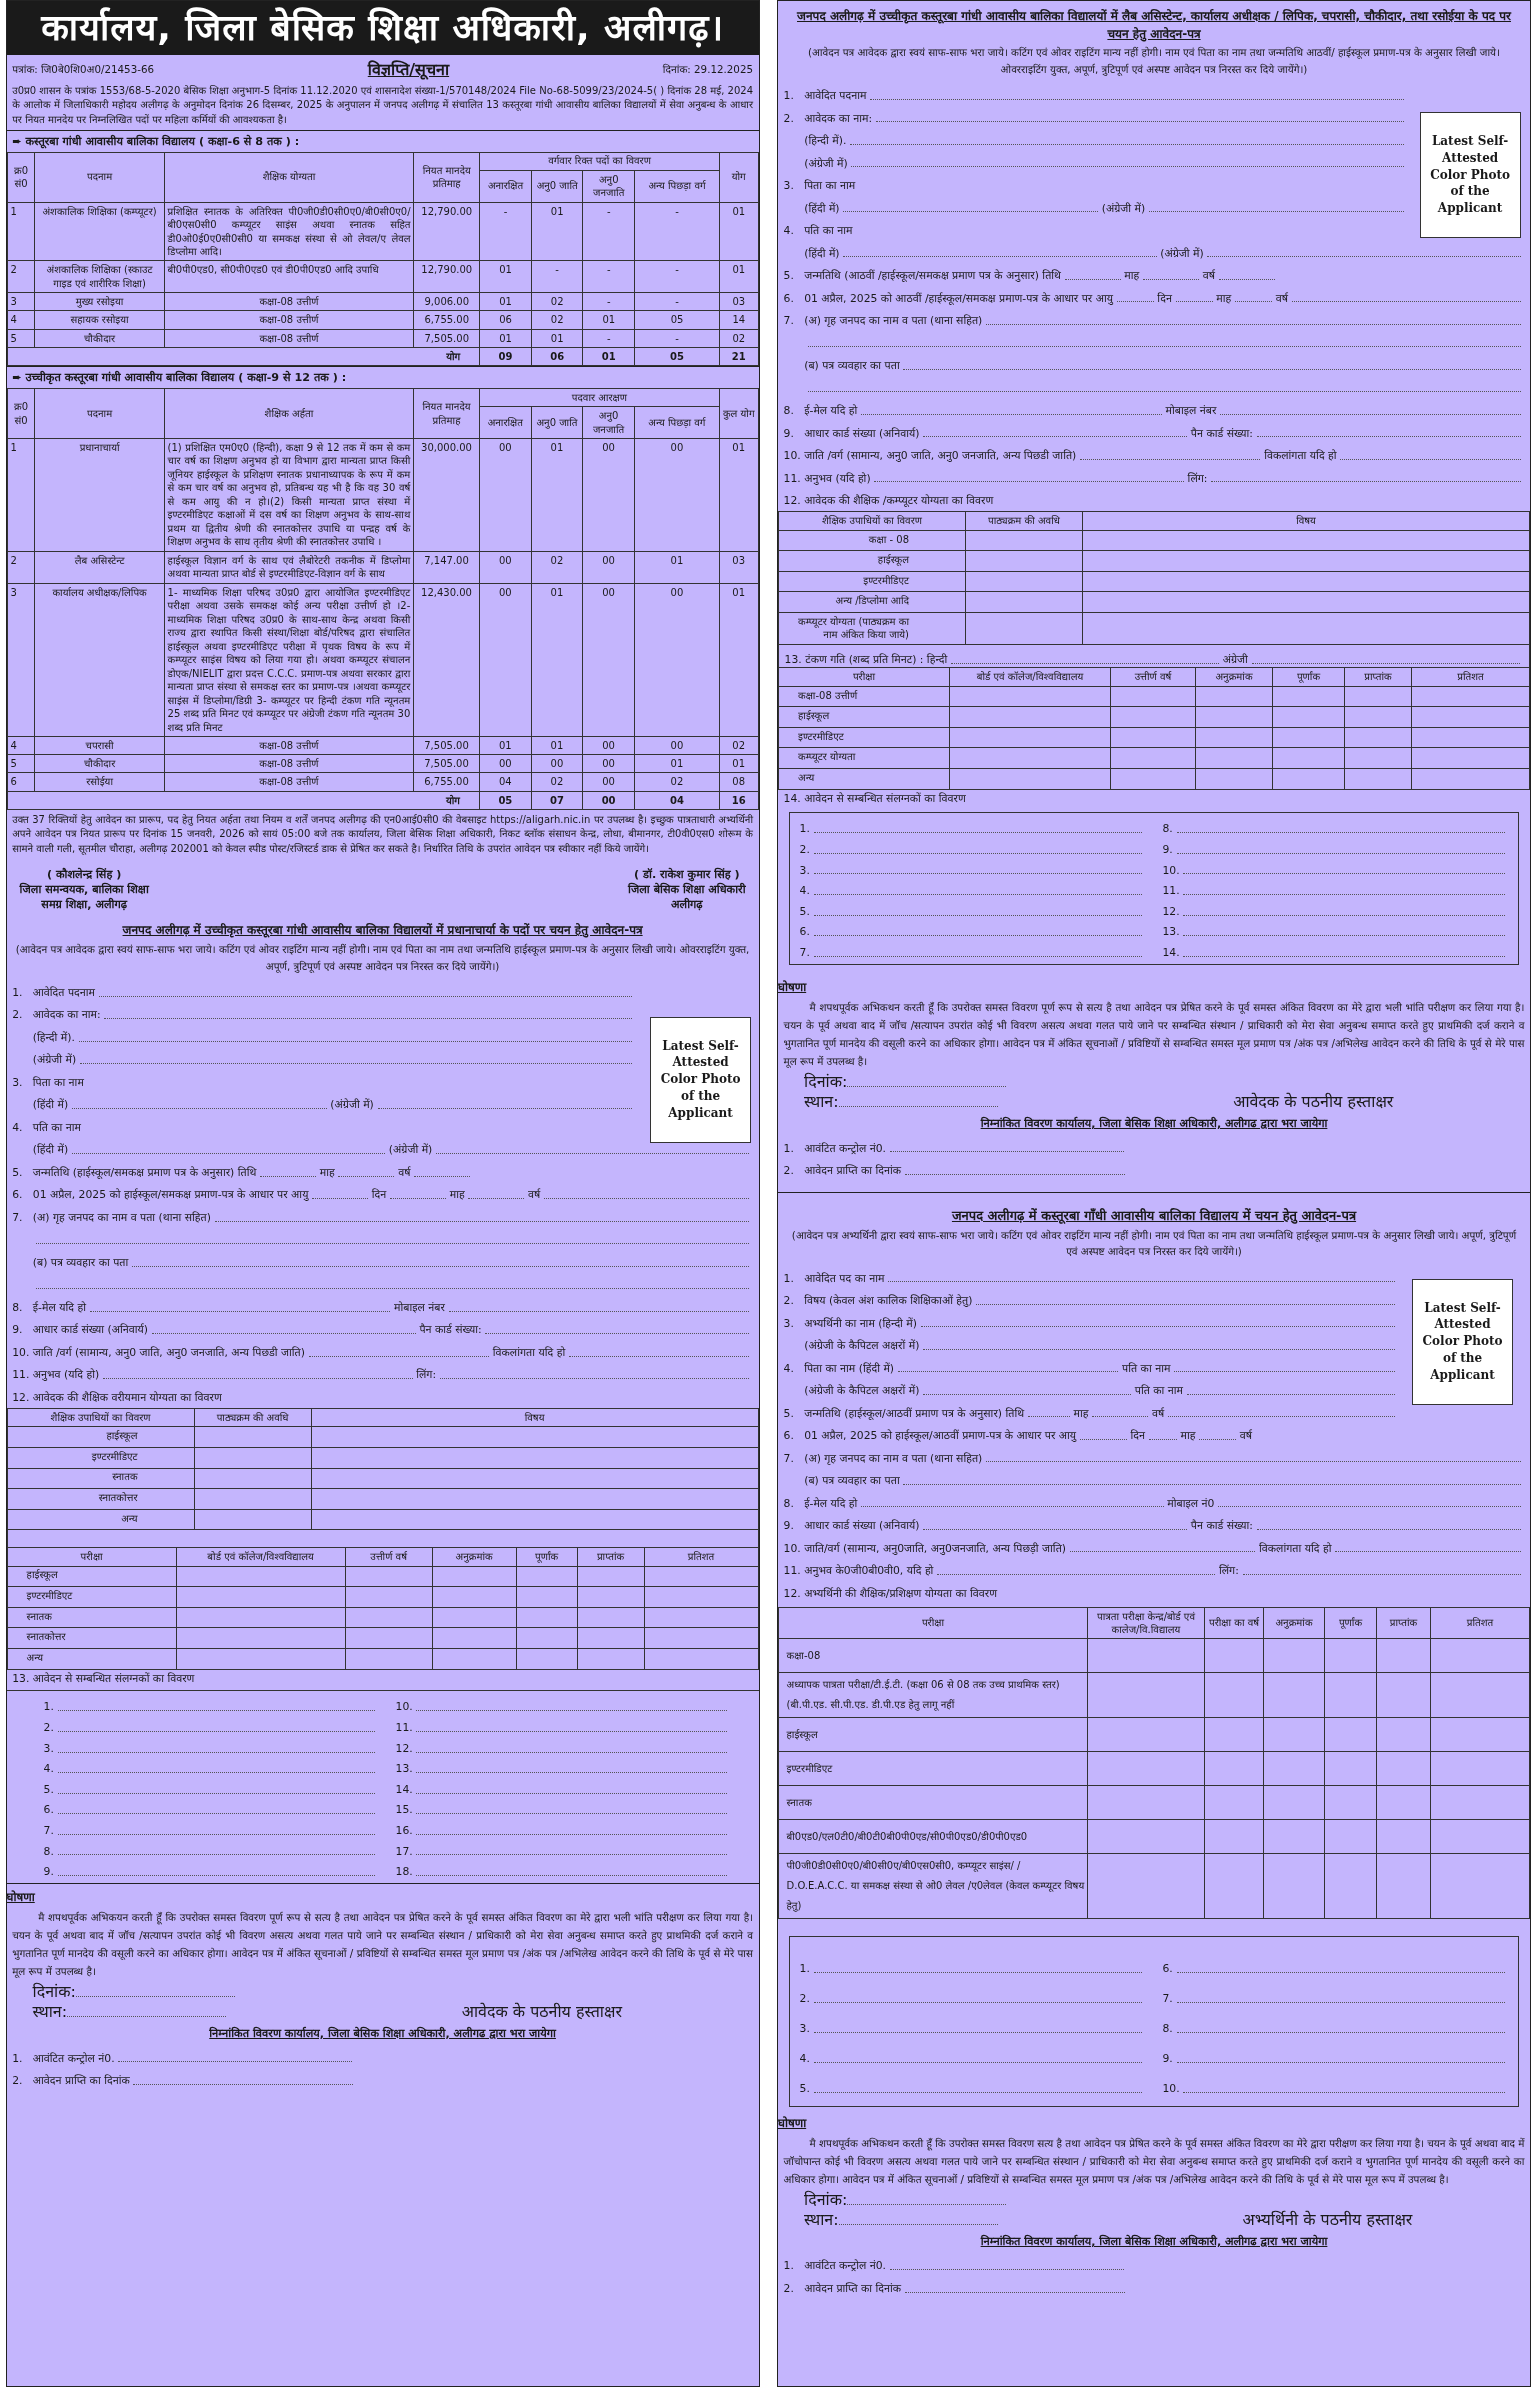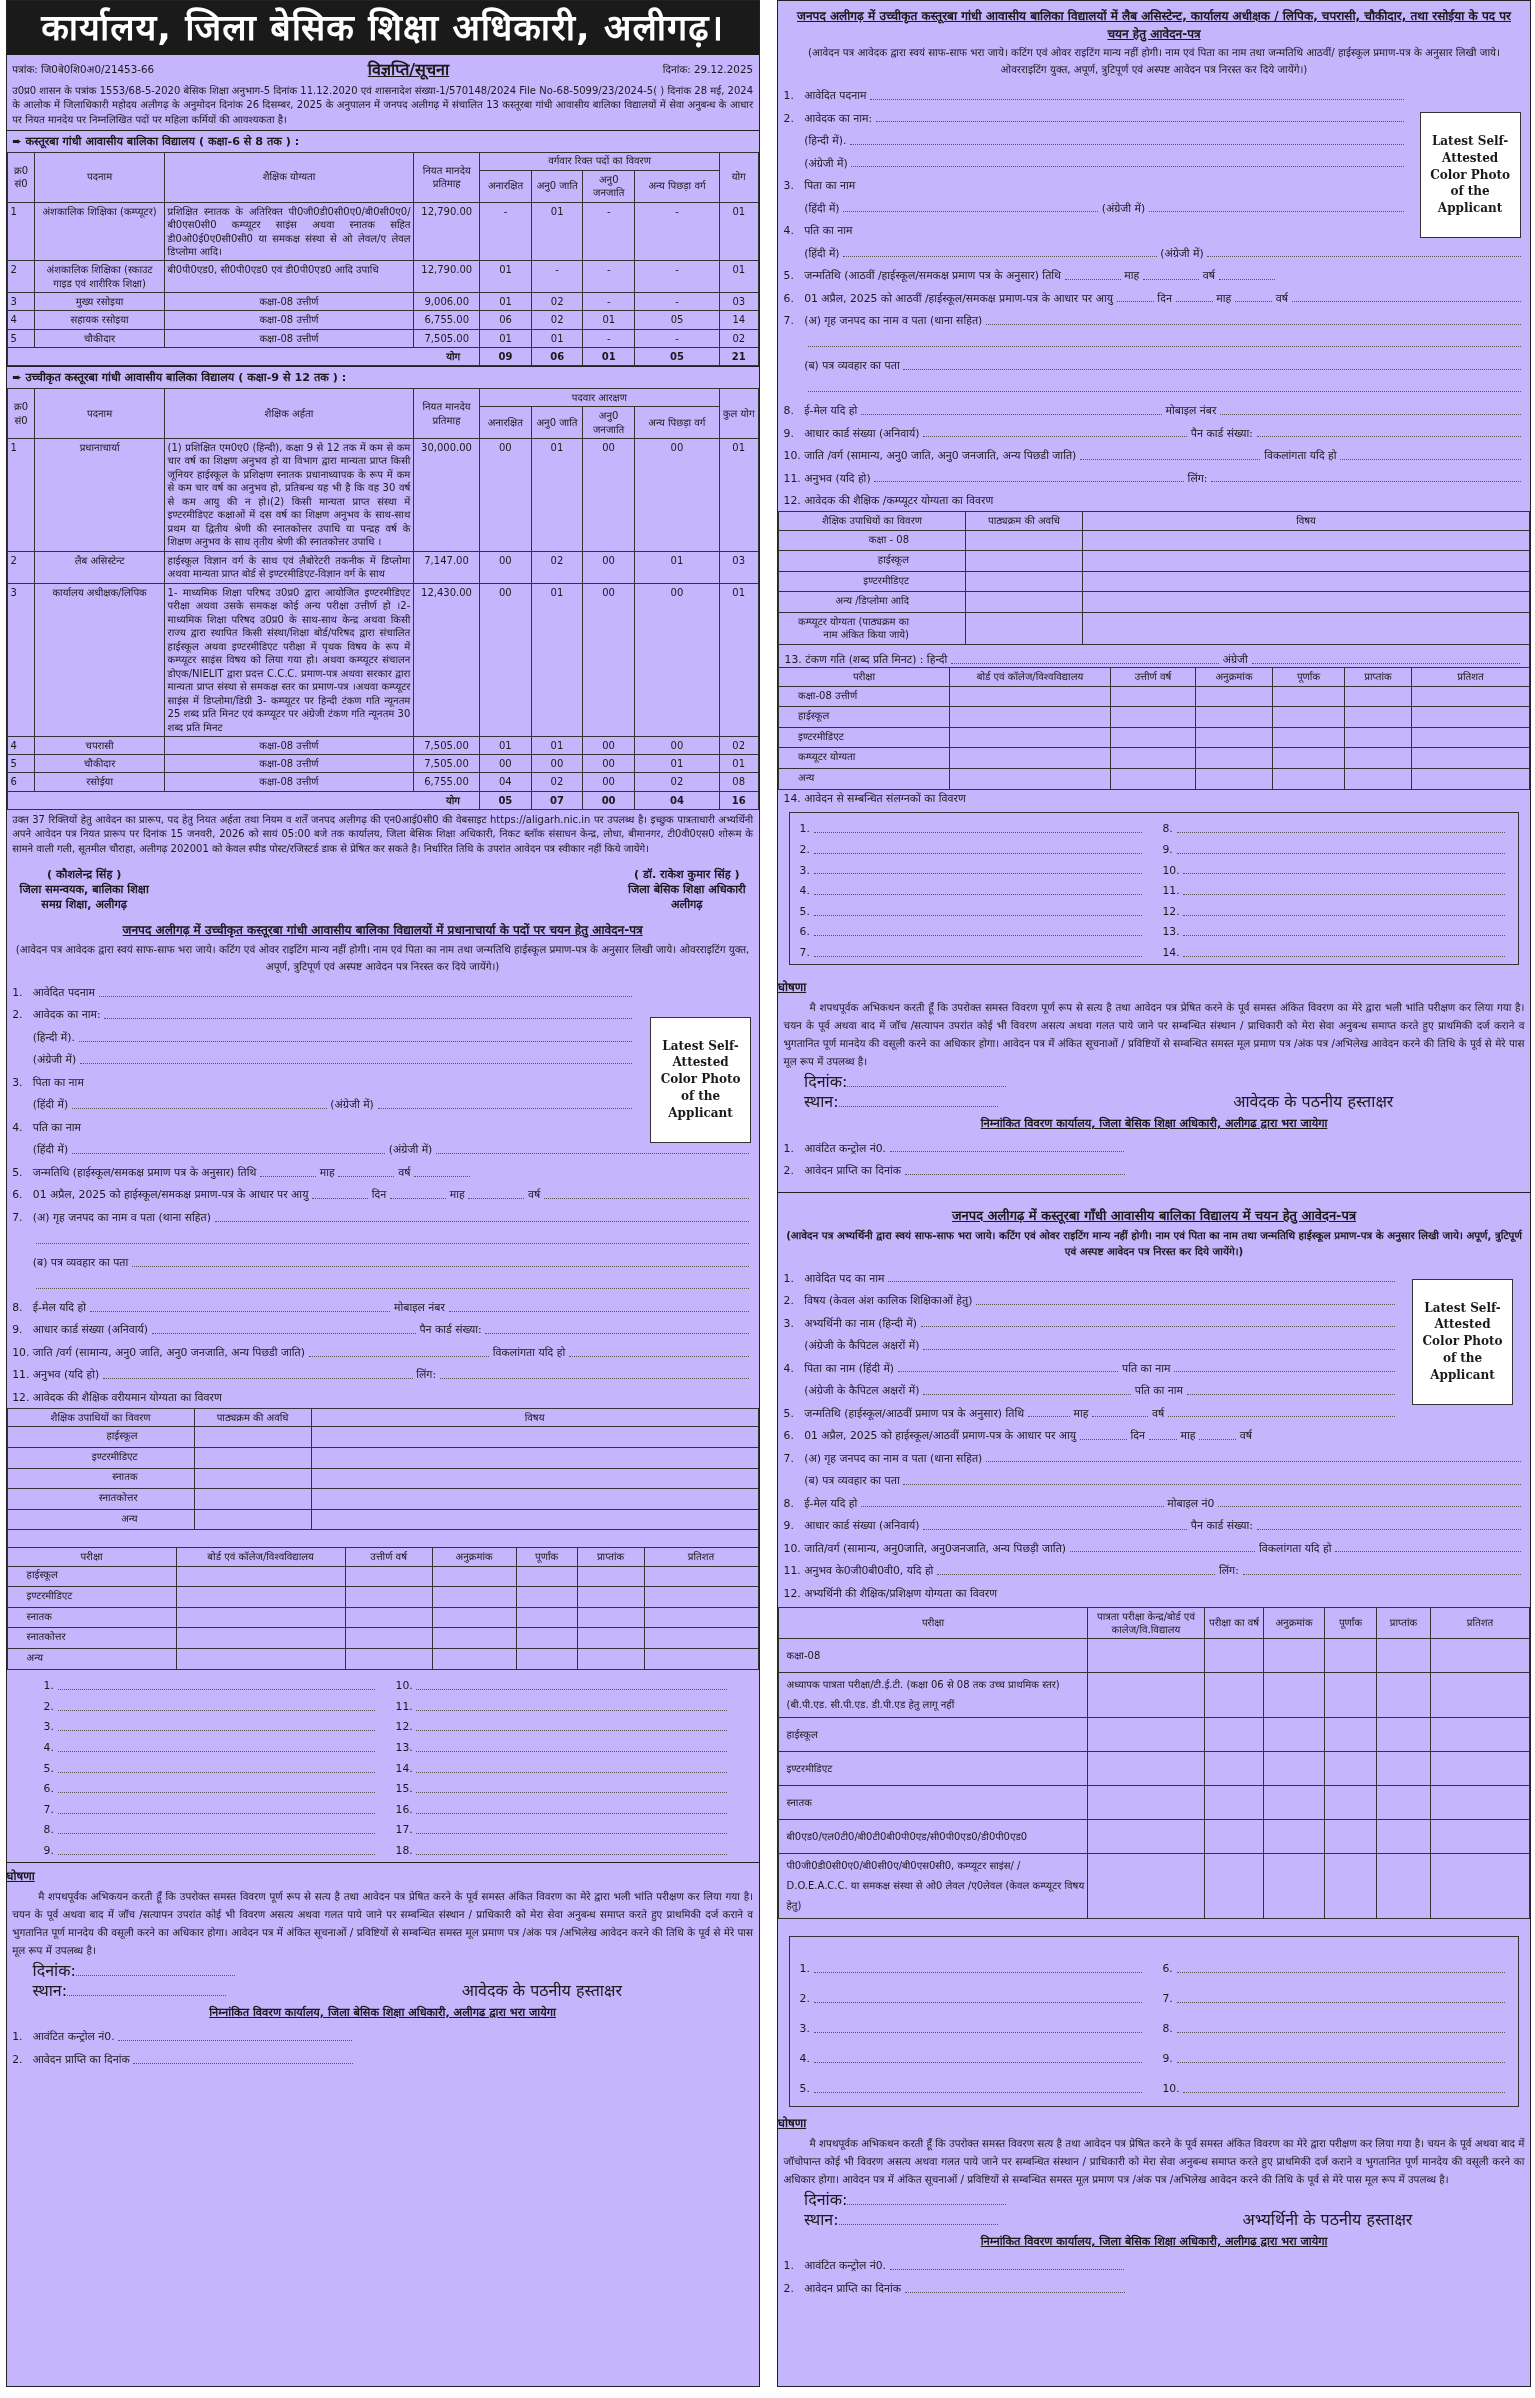--- a/index.html
+++ b/index.html
@@ -456,20 +456,21 @@
             <td style="height:20.6px;padding-left:19px;">अन्य</td>
             <td></td>
             <td></td>
             <td></td>
             <td></td>
             <td></td>
             <td></td>
           </tr>
         </tbody>
     </table>
+    <div class="plain-label" style="border-bottom:1.4px solid #333">13. आवेदन से सम्बन्धित संलग्नकों का विवरण</div>
     <div class="attbox" id="p-att" style="border:none;margin:0;padding:3.7px 28px 3.7px 37px">
         <div class="att">
           <span>1.</span>
           <span class="dots"></span>
         </div>
         <div class="att">
           <span>10.</span>
           <span class="dots"></span>
         </div>
         <div class="att">
@@ -862,21 +863,21 @@
         <span>आवेदन प्राप्ति का दिनांक</span>
         <span class="dots" style="flex:0 0 220px"></span>
       </div>
     <div style="height:13px"></div>
   </div>
 
   <div class="divider"></div>
 
   <div class="formbox">
     <div class="ftitle" style="font-size:13px;padding-top:13px">जनपद अलीगढ़ में कस्तूरबा गाँधी आवासीय बालिका विद्यालय में चयन हेतु आवेदन-पत्र</div>
-    <div class="fnote b" style="font-weight:bold">(आवेदन पत्र अभ्यर्थिनी द्वारा स्वयं साफ-साफ भरा जाये। कटिंग एवं ओवर राइटिंग मान्य नहीं होगी। नाम एवं पिता का नाम तथा जन्मतिथि हाईस्कूल प्रमाण-पत्र के अनुसार लिखी जाये। अपूर्ण, त्रुटिपूर्ण एवं अस्पष्ट आवेदन पत्र निरस्त कर दिये जायेंगे।)</div>
+    <div class="fnote b" style="font-weight:normal">(आवेदन पत्र अभ्यर्थिनी द्वारा स्वयं साफ-साफ भरा जाये। कटिंग एवं ओवर राइटिंग मान्य नहीं होगी। नाम एवं पिता का नाम तथा जन्मतिथि हाईस्कूल प्रमाण-पत्र के अनुसार लिखी जाये। अपूर्ण, त्रुटिपूर्ण एवं अस्पष्ट आवेदन पत्र निरस्त कर दिये जायेंगे।)</div>
     <div class="photo" style="right:17px;top:86px">Latest Self-Attested Color Photo of the Applicant</div>
     <div style="padding-right:126px">
       <div class="fld">
           <span class="n">1.</span>
           <span>आवेदित पद का नाम</span>
           <span class="dots"></span>
         </div>
       <div class="fld">
           <span class="n">2.</span>
           <span>विषय (केवल अंश कालिक शिक्षिकाओं हेतु)</span>

